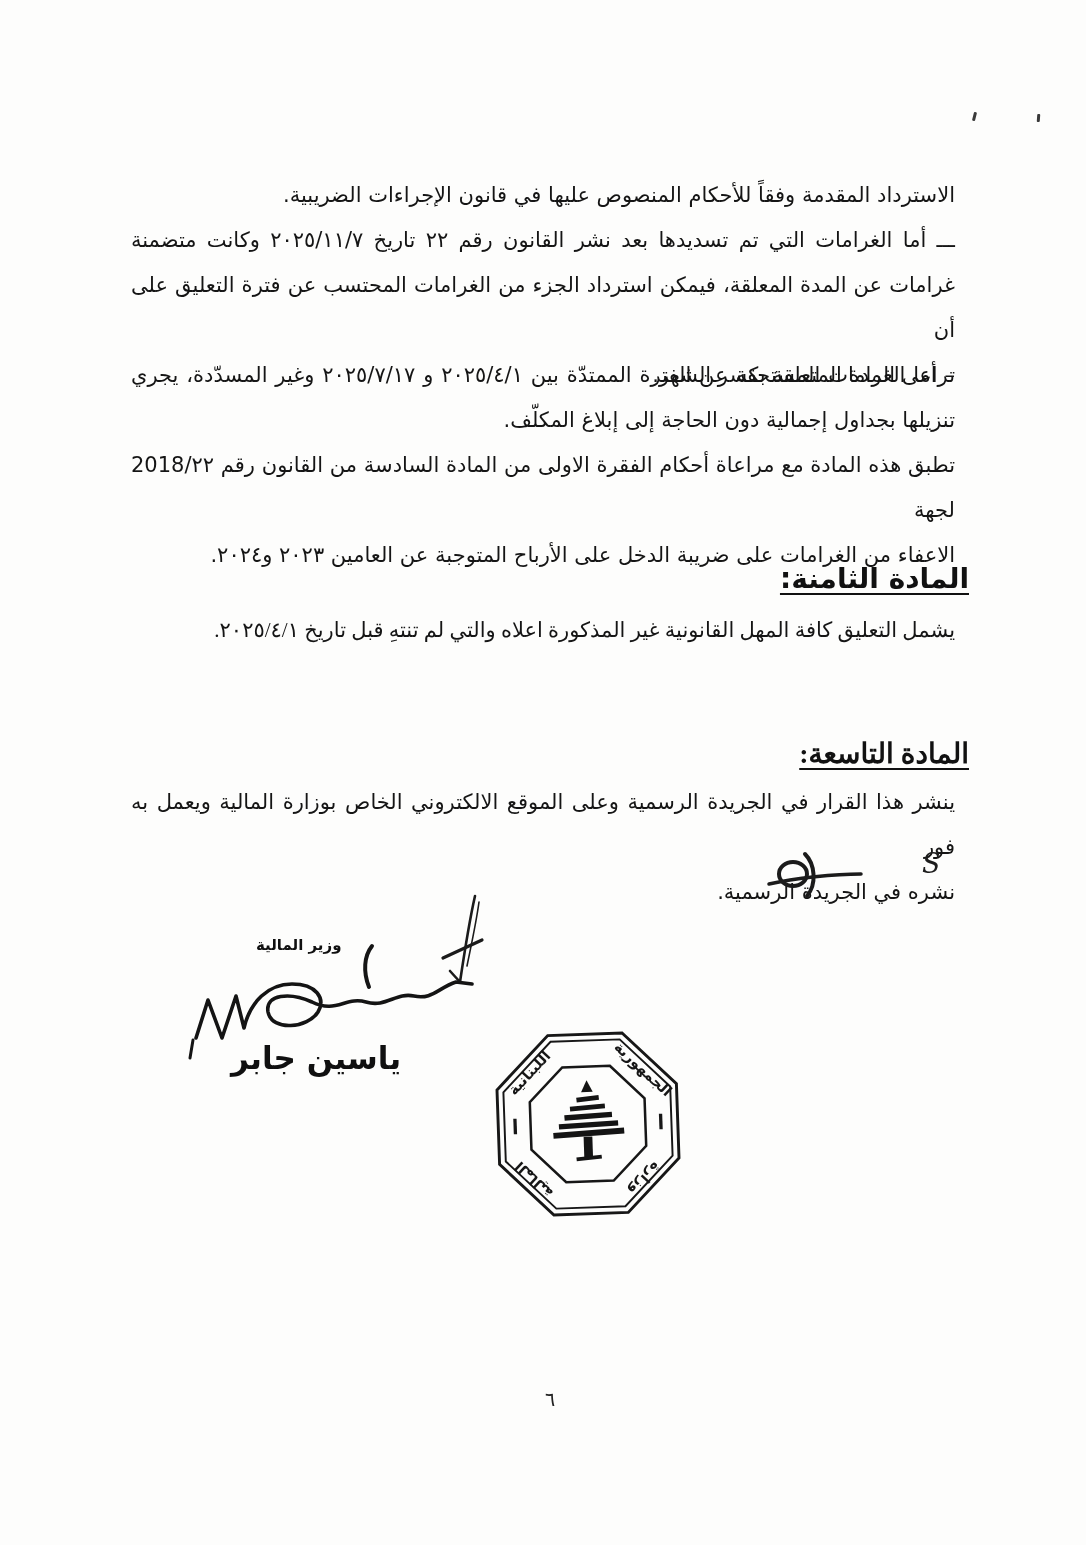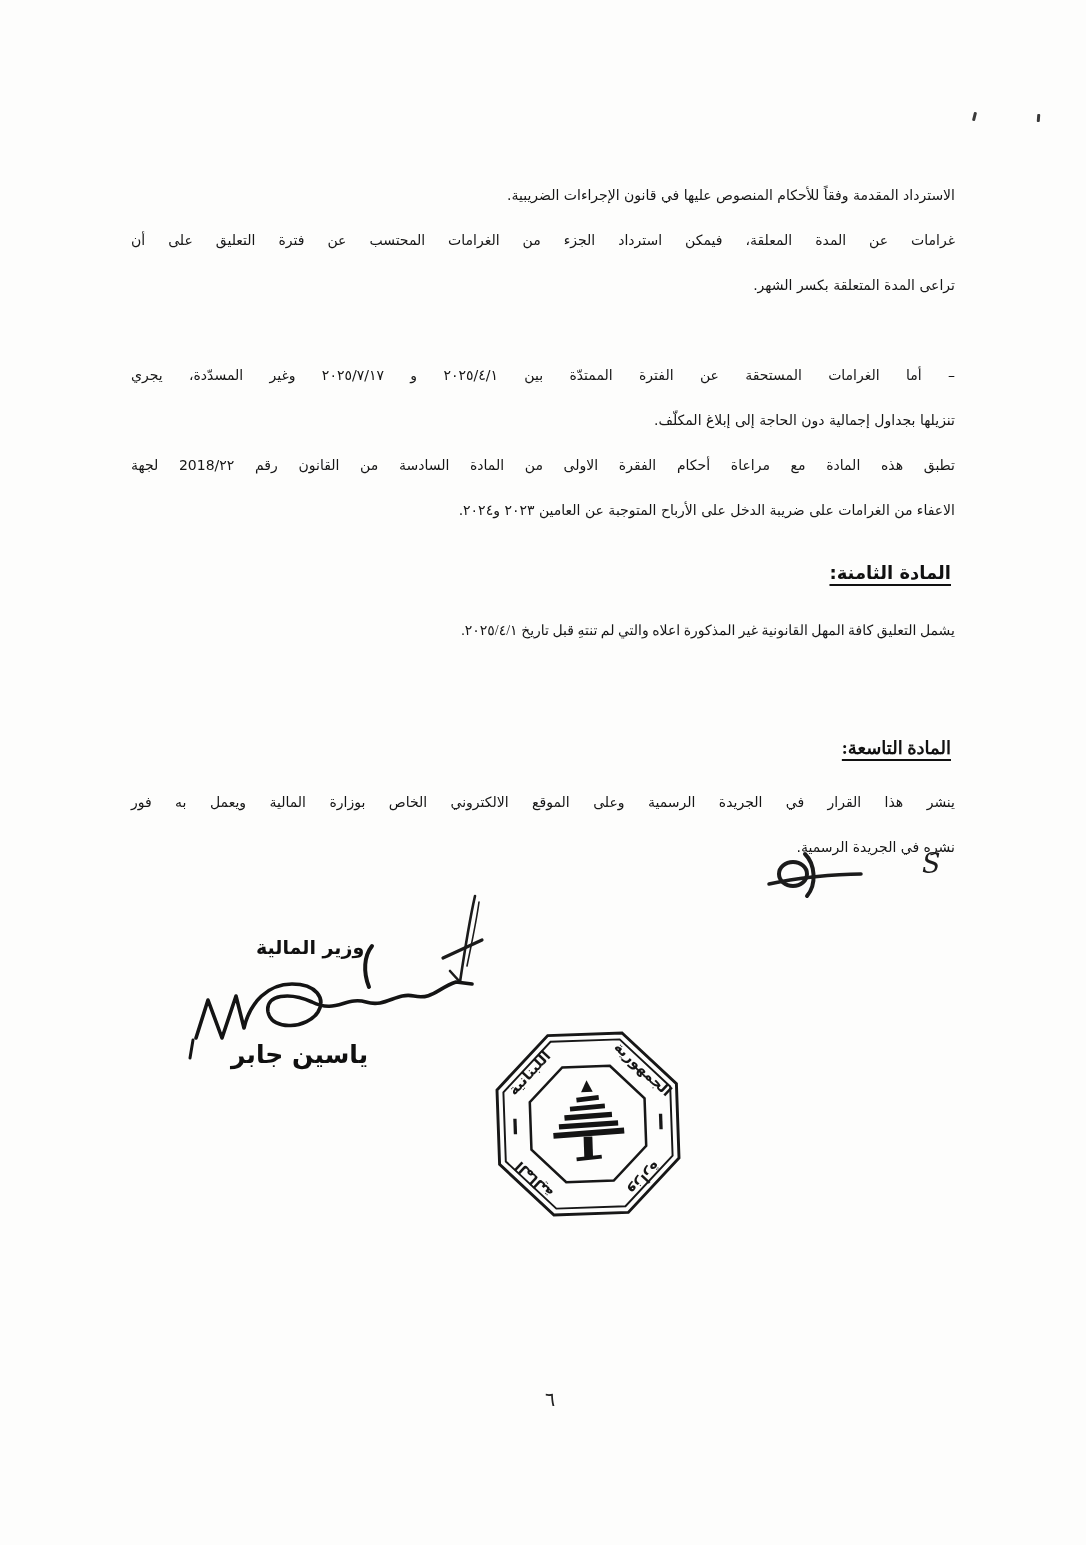--- a/index.html
+++ b/index.html
@@ -10,43 +10,43 @@
     overflow:hidden;
     font-family:"DejaVu Sans",sans-serif;
     color:#181818;
     direction:rtl;
     margin:0 auto;
   }
   .para{
     position:absolute;
     right:131px;
     width:824px;
-    font-size:14px;
+    font-size:21px;
     line-height:45px;
     color:#151515;
   }
   .para .line{text-align:justify;text-align-last:justify;white-space:normal;}
   .para .line-last{text-align-last:right;}
   .heading{
     position:absolute;
-    right:135px;
-    font-size:18px;
+    right:117px;
+    font-size:28px;
     font-weight:bold;
     text-decoration:underline;
     text-underline-offset:5px;
     text-decoration-thickness:2px;
     color:#111;
   }
   .sig-label{
     position:absolute;
     font-weight:bold;
     color:#101010;
   }
-  .minister-title{left:256px;top:936px;font-size:19px;}
-  .minister-name{left:231px;top:1040px;font-size:25px;}
+  .minister-title{left:256px;top:936px;font-size:15px;}
+  .minister-name{left:231px;top:1040px;font-size:31px;}
   .initial-s{
     position:absolute;left:922px;top:848px;
     font-size:27px;font-style:italic;color:#1c1c1c;
     font-family:"DejaVu Serif",serif;
     direction:ltr;
   }
   .pagenum{
     position:absolute;left:545px;top:1388px;
     font-size:19px;color:#222;
   }
@@ -65,20 +65,21 @@
 <div class="page">
 
   <div class="speck s1"></div>
   <div class="speck s2"></div>
 
   <div class="para" style="top:173px;">
       <div class="line line-last">الاسترداد المقدمة وفقاً للأحكام المنصوص عليها في قانون الإجراءات الضريبية.</div>
     </div>
 
   <div class="para" style="top:218px;">
+      <div class="line">ـــ أما الغرامات التي تم تسديدها بعد نشر القانون رقم ٢٢ تاريخ ٢٠٢٥/١١/٧ وكانت متضمنة</div>
       <div class="line">غرامات عن المدة المعلقة، فيمكن استرداد الجزء من الغرامات المحتسب عن فترة التعليق على أن</div>
       <div class="line line-last">تراعى المدة المتعلقة بكسر الشهر.</div>
     </div>
 
   <div class="para" style="top:353px;">
       <div class="line">– أما الغرامات المستحقة عن الفترة الممتدّة بين ٢٠٢٥/٤/١ و ٢٠٢٥/٧/١٧ وغير المسدّدة، يجري</div>
       <div class="line line-last">تنزيلها بجداول إجمالية دون الحاجة إلى إبلاغ المكلّف.</div>
     </div>
 
   <div class="para" style="top:443px;">

